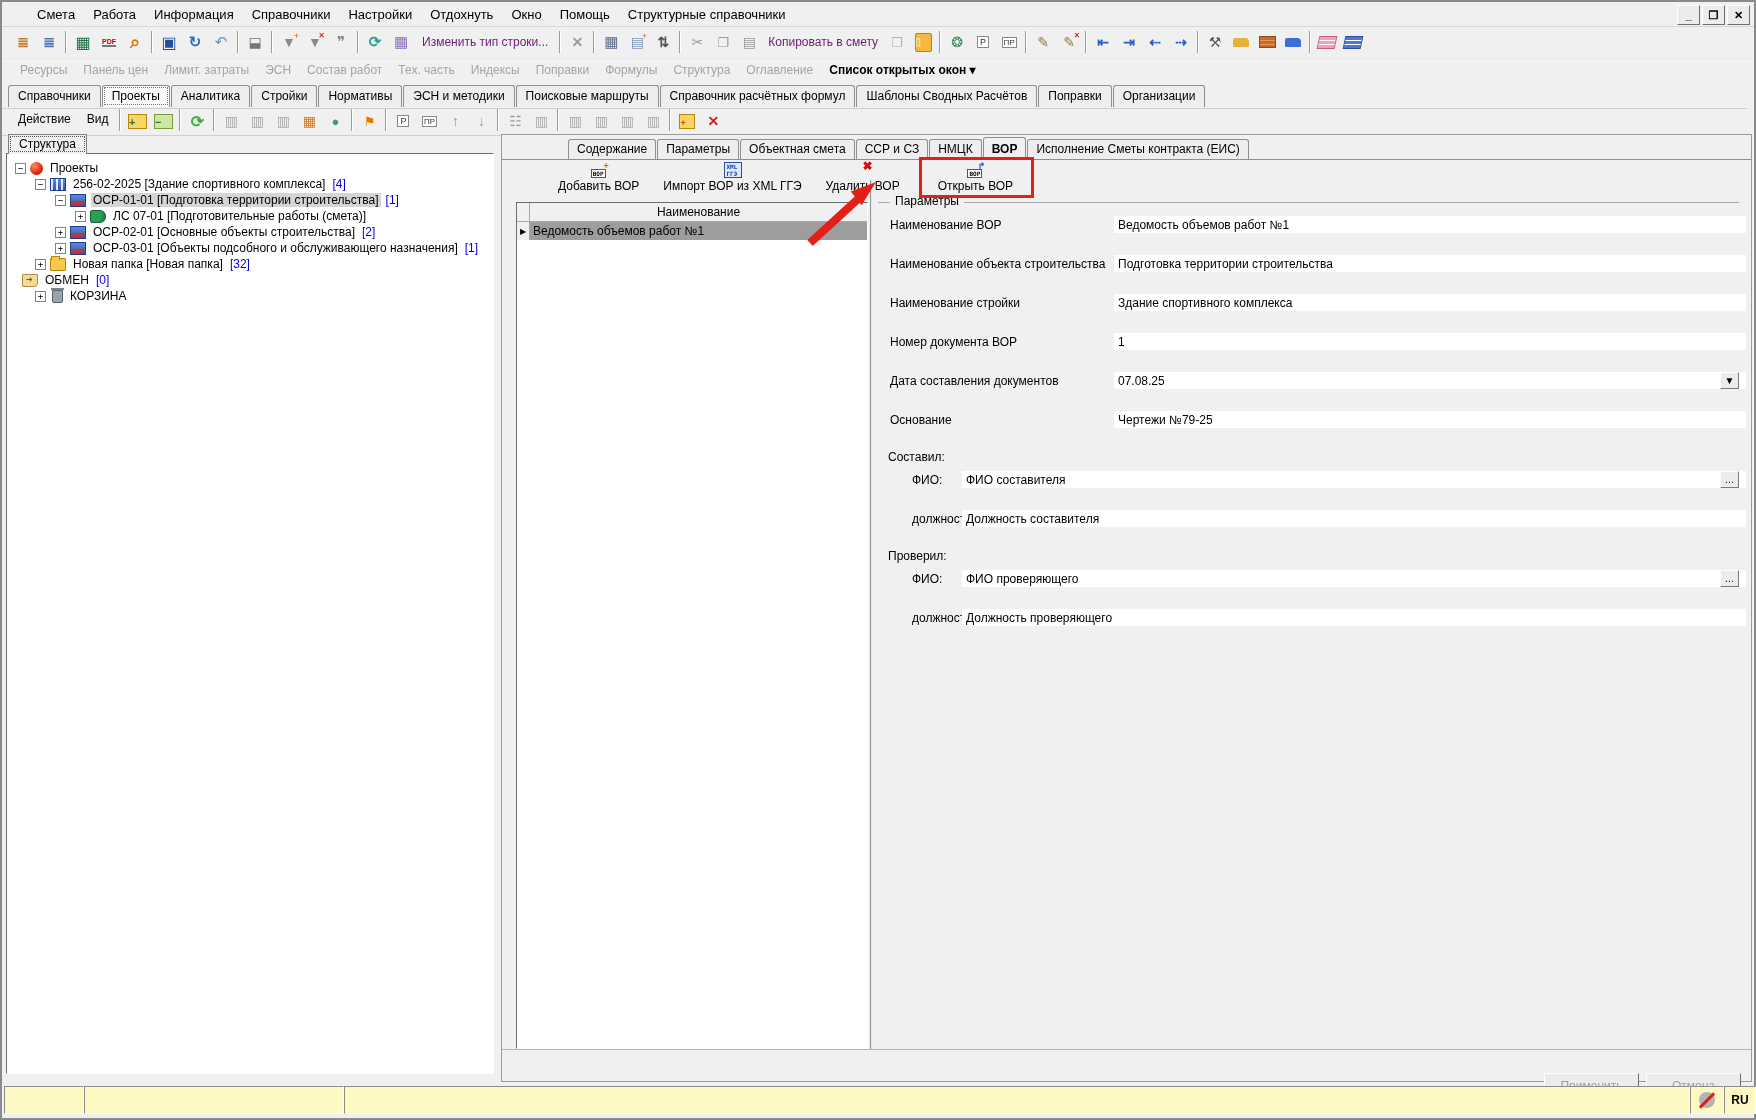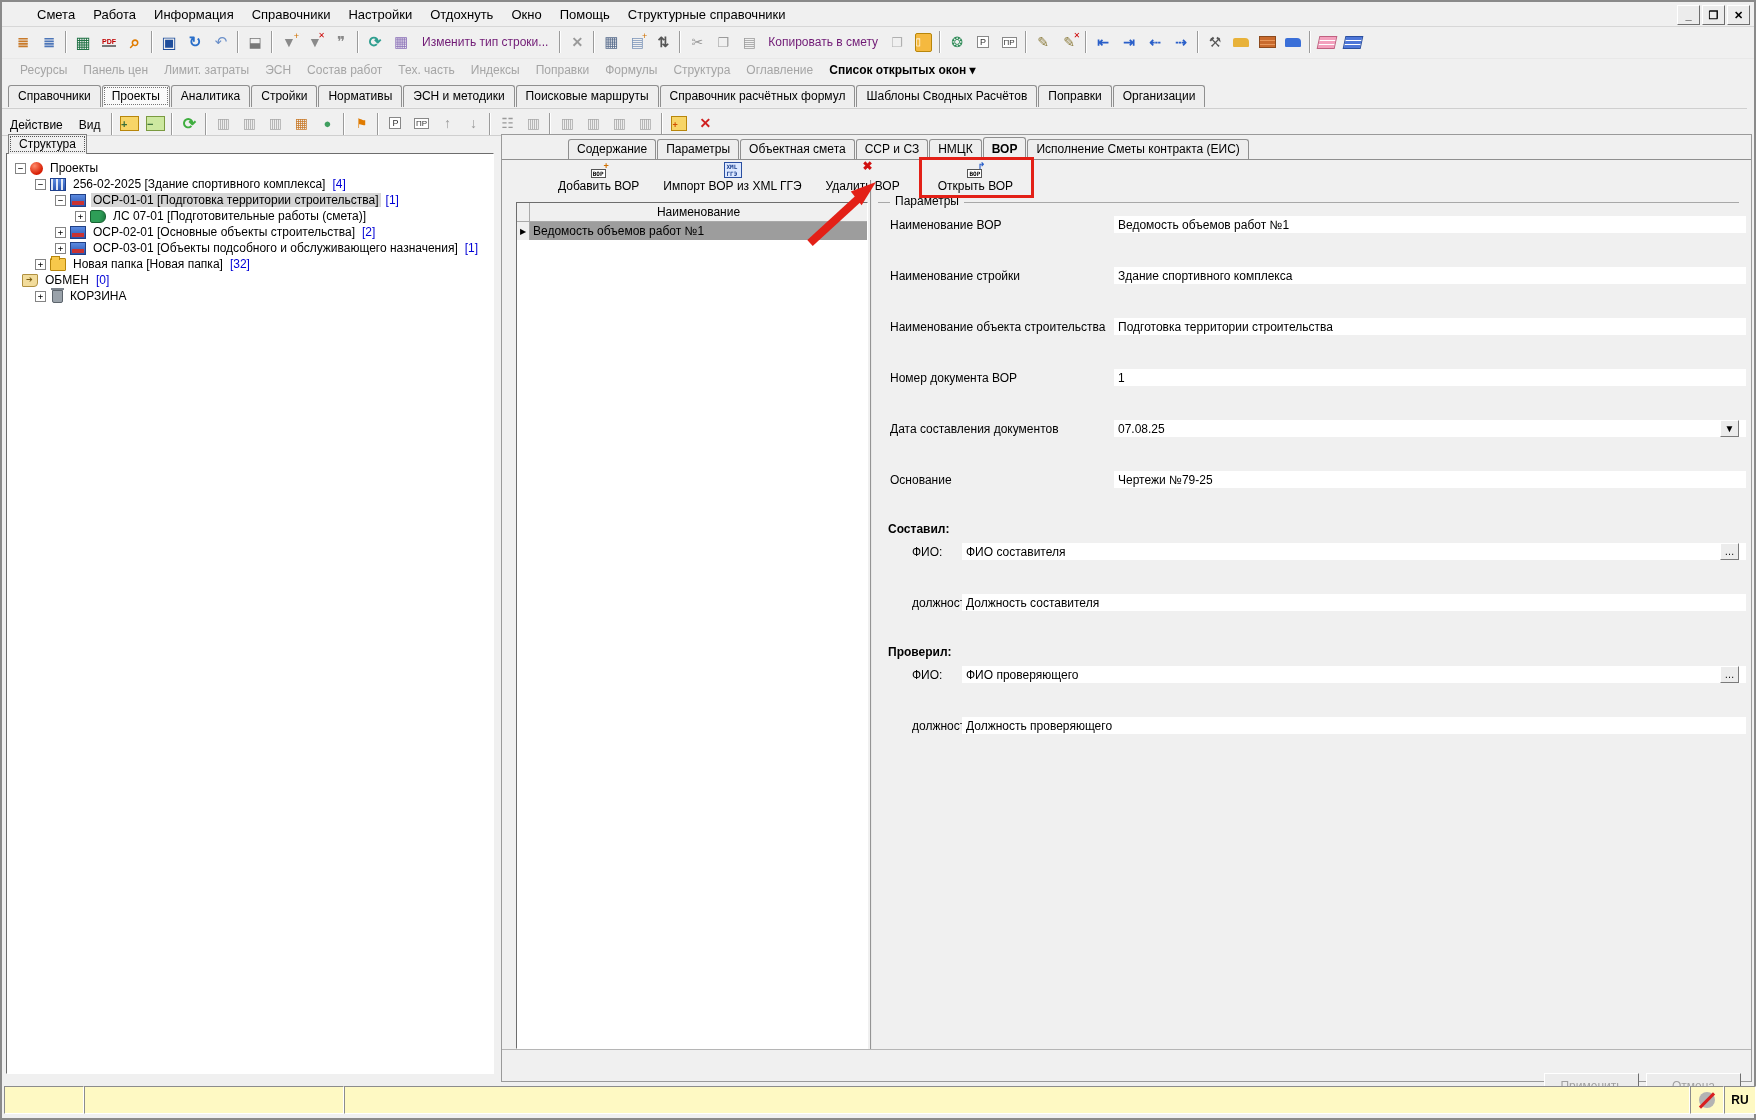--- a/index.html
+++ b/index.html
@@ -21,21 +21,21 @@
   .tbtn::before{font-size:14px;}
   .viewsbar{position:absolute;top:56px;left:0;right:0;height:22px;display:flex;align-items:center;gap:0;
             padding-left:10px;border-top:1px solid #e8e8e8;}
   .viewsbar .vi{padding:2px 8px;color:#a5a5a5;}
   .viewsbar .open-windows{color:#000;font-weight:bold;}
   
   .maintabs{position:absolute;top:80px;left:0;right:0;height:25px;display:flex;align-items:flex-end;padding-left:6px;}
   .mtab{padding:3px 9px 4px 9px;border:1px solid #8f8f8f;border-bottom:none;border-radius:3px 3px 0 0;
         background:#eeeeee;margin-right:1px;white-space:nowrap;}
   .mtab.active{background:#fafafa;outline:1px dotted #777;outline-offset:-3px;}
-  .treebar{position:absolute;top:106px;left:0;right:7px;height:26px;display:flex;align-items:flex-end;
+  .treebar{position:absolute;top:106px;left:0;right:7px;height:26px;display:flex;align-items:flex-start;padding-left:8px;
            border-top:1px solid #cfcfcf;border-bottom:1px solid #cfcfcf;}
   .treebar .tmi{padding:3px 8px;}
   
   .main{position:absolute;top:132px;left:2px;right:2px;bottom:36px;}
   .leftpanel{position:absolute;top:0;left:0;width:494px;bottom:0;}
   .structtab{position:absolute;top:0;left:4px;padding:2px 10px 3px 10px;border:1px solid #808080;border-bottom:none;
              background:#f0f0f0;outline:1px dotted #555;outline-offset:-3px;z-index:2;}
   .treebox{position:absolute;top:19px;left:2px;right:4px;bottom:8px;background:#fff;
            border:1px solid;border-color:#6d6d6d #fff #fff #6d6d6d;overflow:hidden;padding-top:6px;}
   .trow{height:16px;display:flex;align-items:center;white-space:nowrap;}
@@ -79,28 +79,28 @@
   .lheader{display:flex;height:18px;border-bottom:1px solid #a9a9a9;}
   .lgut{width:12px;background:#f0f0f0;border-right:1px solid #a9a9a9;display:flex;align-items:center;justify-content:center;font-size:8px;}
   .lhcell{flex:1;background:#f0f0f0;display:flex;align-items:center;justify-content:center;}
   .lrow{display:flex;height:18px;}
   .lrow .lcell{flex:1;background:#9d9d9d;display:flex;align-items:center;padding-left:3px;color:#000;}
   
   .rform{position:absolute;top:45px;left:368px;right:2px;bottom:32px;border-left:2px groove #e8e8e8;}
   .grouplabel{position:absolute;top:14px;left:18px;background:#f0f0f0;padding:0 5px;z-index:2;}
   .groupline{position:absolute;top:22px;left:6px;right:10px;border-top:1px solid #a8a8a8;}
   .formrows{position:absolute;top:36px;left:0;right:0;}
-  .frow{position:relative;height:32px;margin-bottom:19px;}
+  .frow{position:relative;height:32px;margin-bottom:7px;}
   .flabel{position:absolute;left:18px;top:2px;white-space:nowrap;}
   .fsub .flabel{left:40px;}
   .fvalue{position:absolute;left:242px;width:632px;top:0;height:17px;background:#fff;padding:2px 4px 0 4px;
           box-sizing:border-box;white-space:nowrap;overflow:hidden;}
   .fsub .fvalue{left:90px;width:784px;}
   .fheading{height:15px;margin:3px 0 6px 0;}
-  .fheading span{position:absolute;left:16px;font-weight:bold;}
+  .fheading span{position:absolute;left:16px;font-weight:normal;}
   .fbtn{position:absolute;right:0;top:0;width:19px;height:17px;background:#ececec;border:1px solid;
         border-color:#fff #7a7a7a #7a7a7a #fff;display:flex;align-items:center;justify-content:center;
         font-size:10px;box-sizing:border-box;}
   
   .rfooter{position:absolute;left:0;right:0;bottom:0;height:31px;border-top:1px solid #b5b5b5;}
   .pbtn{position:absolute;top:4px;width:93px;height:24px;background:#ececec;border:1px solid;
         border-color:#fff #6f6f6f #6f6f6f #fff;color:#9f9f9f;display:flex;align-items:center;justify-content:center;margin-top:19px;}
   .pbtn.apply{right:112px;} .pbtn.cancel{right:10px;}
   
   .statusbar{position:absolute;left:2px;right:2px;bottom:2px;height:32px;}
@@ -442,26 +442,26 @@
 
       <div class="rform">
         <span class="grouplabel">Параметры</span>
         <span class="groupline"></span>
         <div class="formrows">
           <div class="frow">
             <span class="flabel">Наименование ВОР</span>
             <span class="fvalue">Ведомость объемов работ №1</span>
           </div>
           <div class="frow">
+            <span class="flabel">Наименование объекта строительства</span>
+            <span class="fvalue">Подготовка территории строительства</span>
+          </div>
+          <div class="frow">
             <span class="flabel">Наименование стройки</span>
             <span class="fvalue">Здание спортивного комплекса</span>
-          </div>
-          <div class="frow">
-            <span class="flabel">Наименование объекта строительства</span>
-            <span class="fvalue">Подготовка территории строительства</span>
           </div>
           <div class="frow">
             <span class="flabel">Номер документа ВОР</span>
             <span class="fvalue">1</span>
           </div>
           <div class="frow">
             <span class="flabel">Дата составления документов</span>
             <span class="fvalue">07.08.25</span>
             <span class="fbtn" style="right:10px;">▼</span>
           </div>

